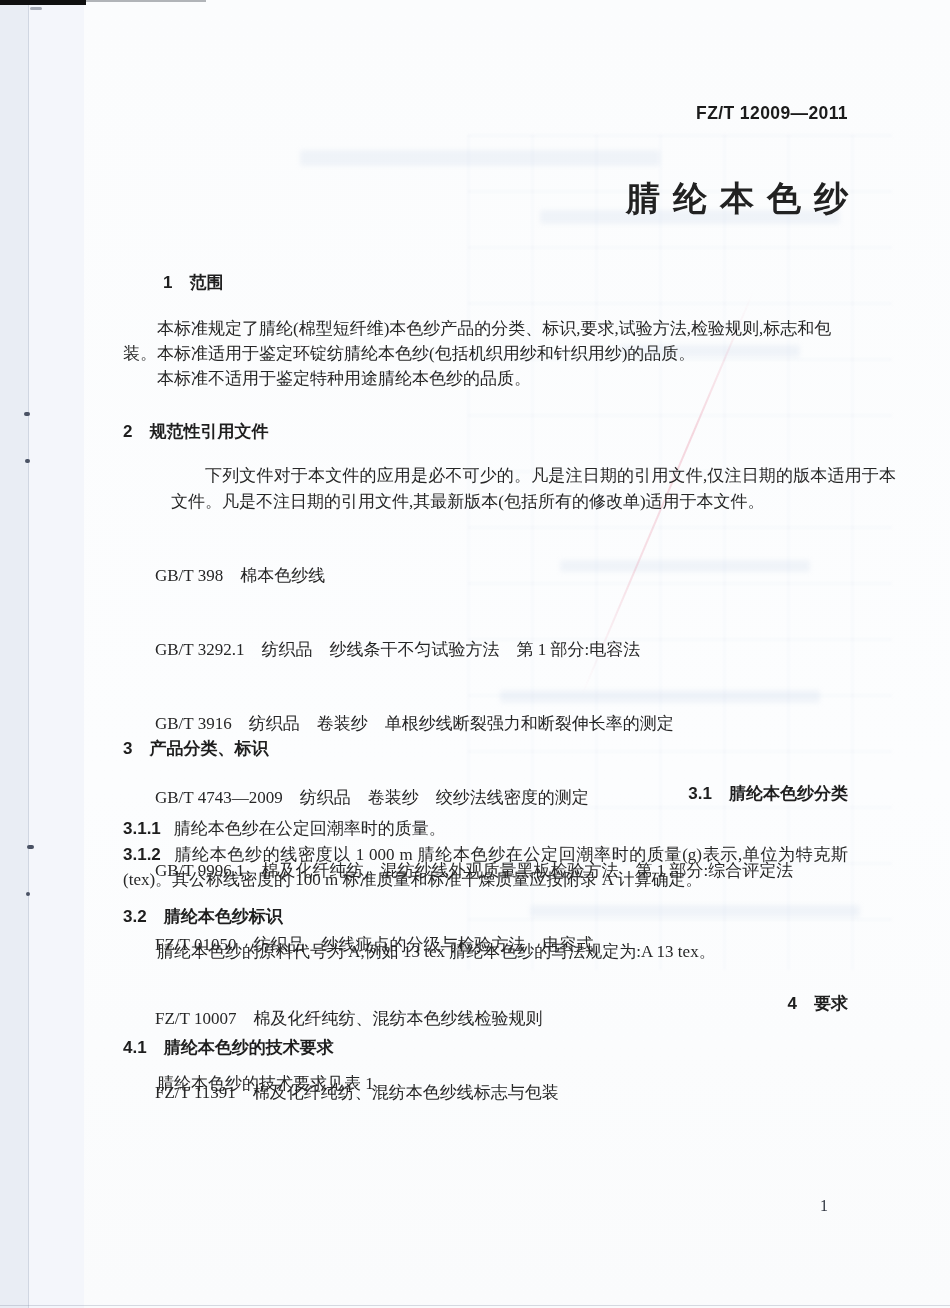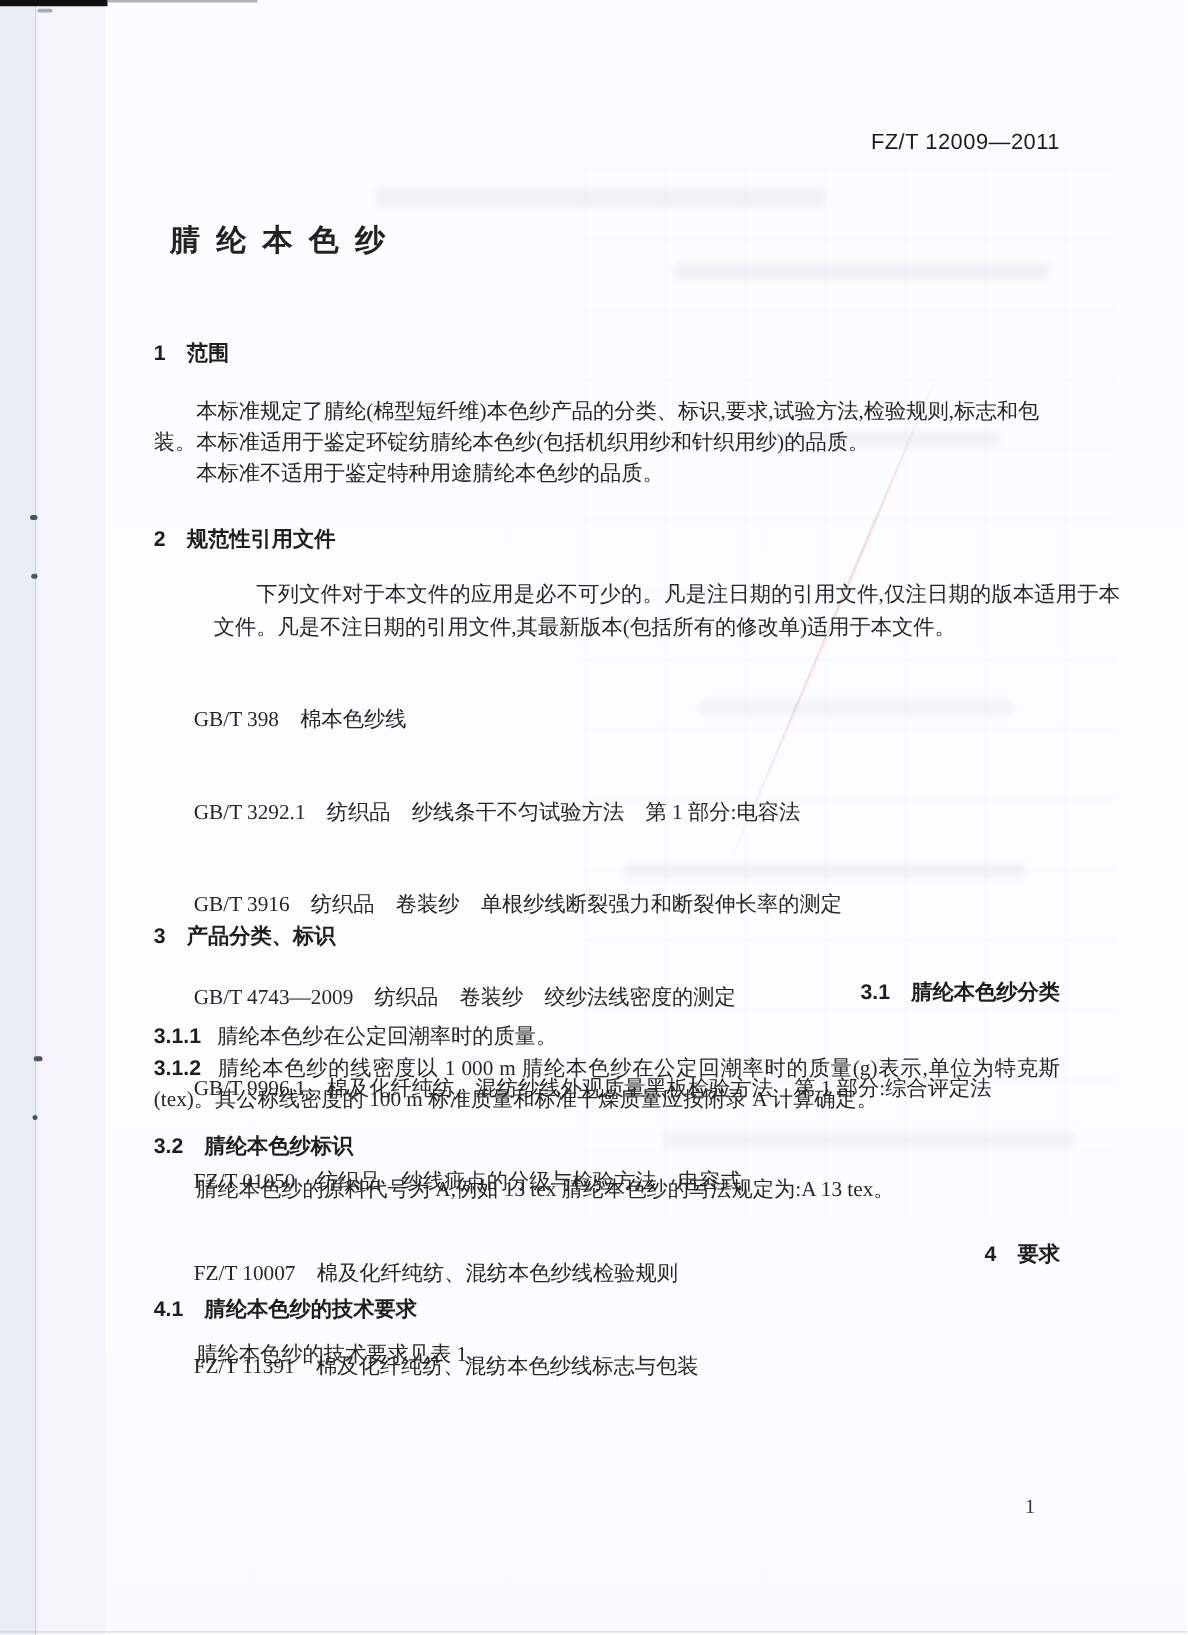--- a/index.html
+++ b/index.html
@@ -36,26 +36,26 @@
     position:absolute; left:752px; top:292px; width:2px; height:438px;
     background:linear-gradient(rgba(228,125,150,0), rgba(228,125,150,0.30) 35%, rgba(228,125,150,0.22) 70%, rgba(228,125,150,0));
     transform:rotate(23deg); transform-origin:top center; filter:blur(0.6px);
   }
 
   
   .tb { position:absolute; left:123px; width:725px; line-height:25px; font-size:17px; white-space:pre-wrap; }
   .hei { font-family:"Liberation Sans","DejaVu Sans",sans-serif; font-weight:700; color:#1e1e1e; }
   .doc-code {
     position:absolute; left:123px; width:725px; top:103px; text-align:right;
-    font-family:"Liberation Sans","DejaVu Sans",sans-serif; font-weight:400;
+    font-family:"Liberation Sans","DejaVu Sans",sans-serif; font-weight:700;
     font-size:17.5px; letter-spacing:0.4px; color:#1b1b1b;
   }
   .doc-title {
     position:absolute; left:123px; width:725px; top:176px; margin:0;
-    text-align:left; font-size:24px; letter-spacing:13px; padding-left:13px;
+    text-align:right; font-size:34px; letter-spacing:13px; padding-left:13px;
     font-family:"Liberation Sans","DejaVu Sans",sans-serif; font-weight:700; color:#222;
   }
   .indent { text-indent:2em; }
   .just { text-align:justify; }
   .refs { padding-left:32px; line-height:24.6px; }
   .clause-num { font-family:"Liberation Sans","DejaVu Sans",sans-serif; font-weight:700; margin-right:13px; color:#1e1e1e; }
   .page-number { position:absolute; left:804px; top:1197px; width:40px; text-align:center; font-size:16px; color:#2f3540; }
 </style>
 </head>
 <body>
@@ -81,21 +81,21 @@
     <div class="ghost-blob" style="left:620px;top:345px;width:180px;height:12px;"></div>
     <div class="ghost-blob" style="left:560px;top:560px;width:250px;height:12px;"></div>
     <div class="ghost-blob" style="left:500px;top:690px;width:320px;height:13px;"></div>
     <div class="ghost-blob" style="left:530px;top:905px;width:330px;height:12px;"></div>
     <div class="ghost-pink"></div>
   </div>
 
   <div class="doc-code">FZ/T 12009—2011</div>
   <h1 class="doc-title">腈纶本色纱</h1>
 
-  <div class="tb hei" style="top:270px;">1　范围</div>
+  <div class="tb hei" style="top:270px;margin-left:40px;">1　范围</div>
   <div class="tb indent" style="top:341px;">本标准适用于鉴定环锭纺腈纶本色纱(包括机织用纱和针织用纱)的品质。</div>
   <div class="tb indent" style="top:316px;">本标准规定了腈纶(棉型短纤维)本色纱产品的分类、标识,要求,试验方法,检验规则,标志和包装。</div>
   <div class="tb indent" style="top:366px;">本标准不适用于鉴定特种用途腈纶本色纱的品质。</div>
 
   <div class="tb hei" style="top:419px;">2　规范性引用文件</div>
   <div class="tb indent just" style="top:463px;line-height:25.5px;margin-left:48px;">下列文件对于本文件的应用是必不可少的。凡是注日期的引用文件,仅注日期的版本适用于本文件。凡是不注日期的引用文件,其最新版本(包括所有的修改单)适用于本文件。</div>
   <div class="tb refs" style="top:515px;">
     <div>GB/T 398　棉本色纱线</div>
     <div>GB/T 3292.1　纺织品　纱线条干不匀试验方法　第 1 部分:电容法</div>
     <div>GB/T 3916　纺织品　卷装纱　单根纱线断裂强力和断裂伸长率的测定</div>

